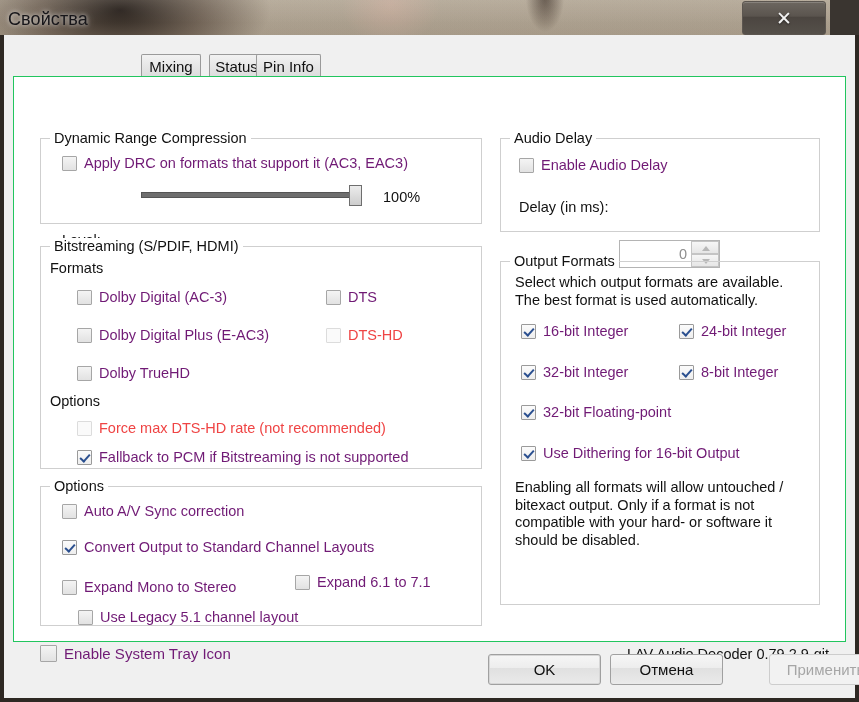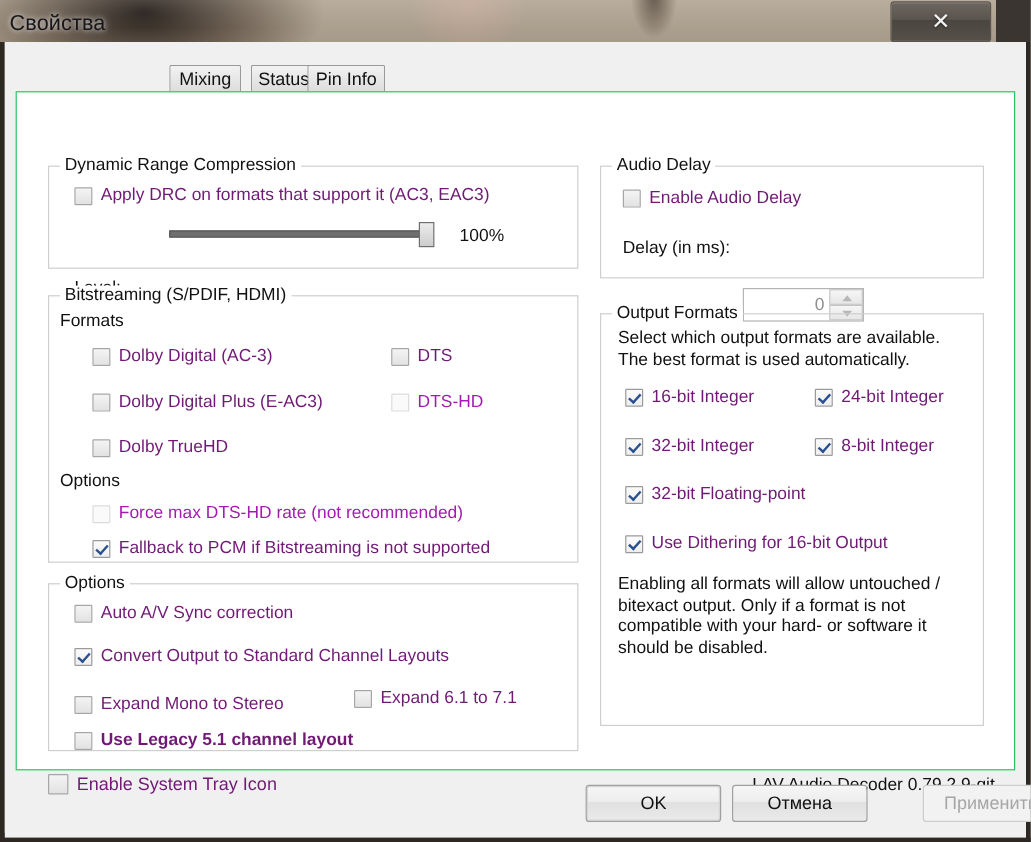--- a/index.html
+++ b/index.html
@@ -100,21 +100,21 @@
   }
   .cb.checked .box::after{
     content:"";position:absolute;left:4px;top:1px;
     width:4px;height:8px;border:solid #2a4f8f;
     border-width:0 2px 2px 0;transform:rotate(42deg);
   }
   .cb.disabled .box{
     border-color:#dcdcdc;background:#fafafa;
   }
   .cb .txt{margin-left:7px;font-size:14.5px;color:#701a75;white-space:nowrap;}
-  .cb.disabled .txt{color:#a21caf;}
+  .cb.disabled .txt{color:#ef4444;}
 
   
   #slider{position:absolute;cursor:pointer;}
   #slider .track{
     position:absolute;left:0;top:7px;width:218px;height:6px;
     background:#6e6e6e;border:1px solid #555;box-sizing:border-box;
   }
   #slider .thumb{
     position:absolute;left:208px;top:0;width:13px;height:21px;
     background:linear-gradient(to bottom,#ececec,#cdcdcd);
@@ -254,21 +254,21 @@
         <span class="txt">Convert Output to Standard Channel Layouts</span>
       </div>
       <div class="cb" style="left:21px;top:92px;text-align:right;">
         <span class="box"></span>
         <span class="txt">Expand Mono to Stereo</span>
       </div>
       <div class="cb" style="left:254px;top:87px;">
         <span class="box"></span>
         <span class="txt">Expand 6.1 to 7.1</span>
       </div>
-      <div class="cb" style="left:21px;top:122px;font-weight:bold;">
+      <div class="cb" style="left:37px;top:122px;">
         <span class="box"></span>
         <span class="txt">Use Legacy 5.1 channel layout</span>
       </div>
     </div>
 
     <div class="cb" style="left:26px;top:568px;">
       <span class="box" style="width:17px;height:17px;"></span>
       <span class="txt" style="font-size:15px;">Enable System Tray Icon</span>
     </div>
 

